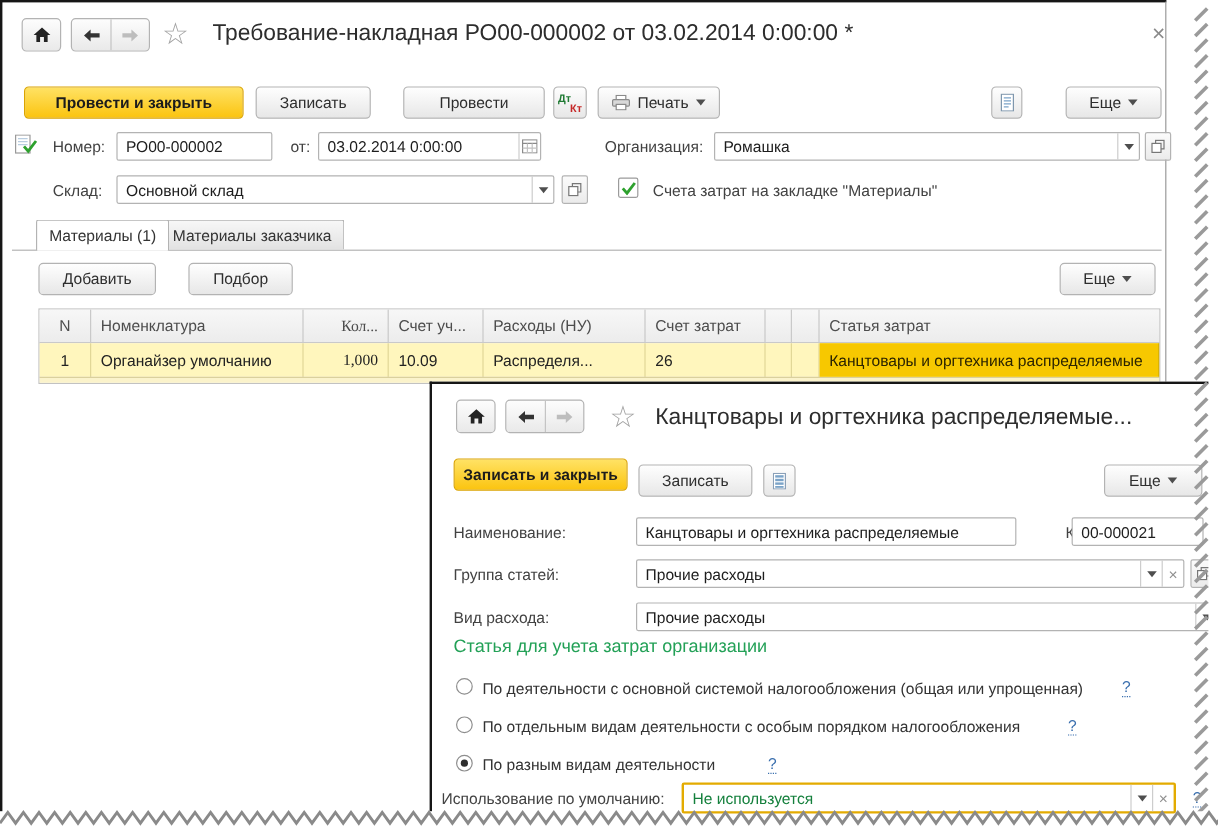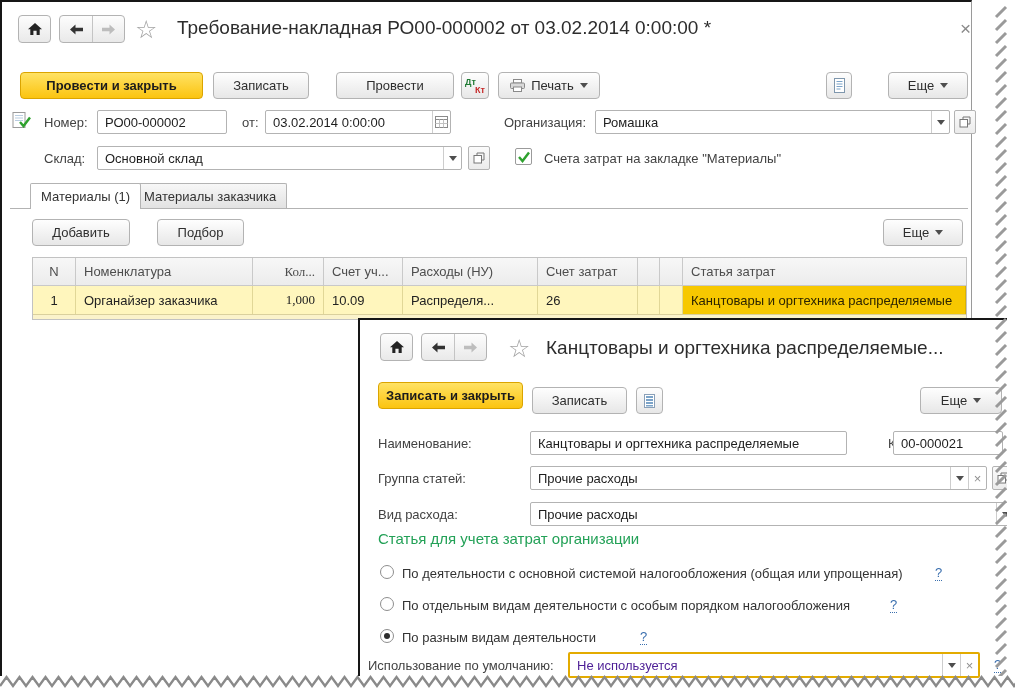--- a/index.html
+++ b/index.html
@@ -30,21 +30,21 @@
   .arr-d { width:0; height:0; border-left:4px solid transparent; border-right:4px solid transparent; border-top:5px solid #4e4e4e; }
 
   
   .lbl { position:absolute; font-size:13px; color:#424242; white-space:nowrap; }
   .fld { position:absolute; height:24px; border:1px solid #b3b3b3; border-radius:2px; background:#fff;
     display:flex; align-items:stretch; font-size:13px; color:#1d1d1d; }
   .fld .val { flex:1; display:flex; align-items:center; padding:0 7px; white-space:nowrap; overflow:hidden; }
   .fld .seg { width:18px; border-left:1px solid #cdcdcd; display:flex; align-items:center; justify-content:center; }
   .fld .seg .x { color:#8f8f8f; font-size:13px; }
   .fld.focus { border:2px solid #e3ab00; height:26px; }
-  .fld.focus .val { color:#4c1d95; }
+  .fld.focus .val { color:#15803d; }
   .sidebtn { position:absolute; width:22px; height:24px; border:1px solid #b3b3b3; border-radius:2px;
     background:linear-gradient(#fbfbfb,#ebebeb); display:flex; align-items:center; justify-content:center; }
 
   .chk { position:absolute; width:17px; height:17px; border:1px solid #9b9b9b; border-radius:2px; background:#fff;
     display:flex; align-items:center; justify-content:center; }
 
   
   .tab { position:absolute; top:181px; height:25px; display:flex; align-items:center; padding:0 10px;
     font-size:13px; color:#333; border:1px solid #b3b3b3; border-bottom:none; border-radius:2px 2px 0 0;
     background:linear-gradient(#f7f7f7,#e2e2e2); z-index:1; }
@@ -252,21 +252,21 @@
         <div class="gcell c-qty">Кол...</div>
         <div class="gcell c-acc">Счет уч...</div>
         <div class="gcell c-exp">Расходы (НУ)</div>
         <div class="gcell c-cacc">Счет затрат</div>
         <div class="gcell c-e1"></div>
         <div class="gcell c-e2"></div>
         <div class="gcell c-item last">Статья затрат</div>
       </div>
       <div class="grow body">
         <div class="gcell c-n">1</div>
-        <div class="gcell c-nom">Органайзер заказчика</div>
+        <div class="gcell c-nom">Органайзер умолчанию</div>
         <div class="gcell c-qty">1,000</div>
         <div class="gcell c-acc">10.09</div>
         <div class="gcell c-exp">Распределя...</div>
         <div class="gcell c-cacc">26</div>
         <div class="gcell c-e1"></div>
         <div class="gcell c-e2"></div>
         <div class="gcell c-item last cell-sel">Канцтовары и оргтехника распределяемые</div>
       </div>
       <div class="rowtail"></div>
     </div>

